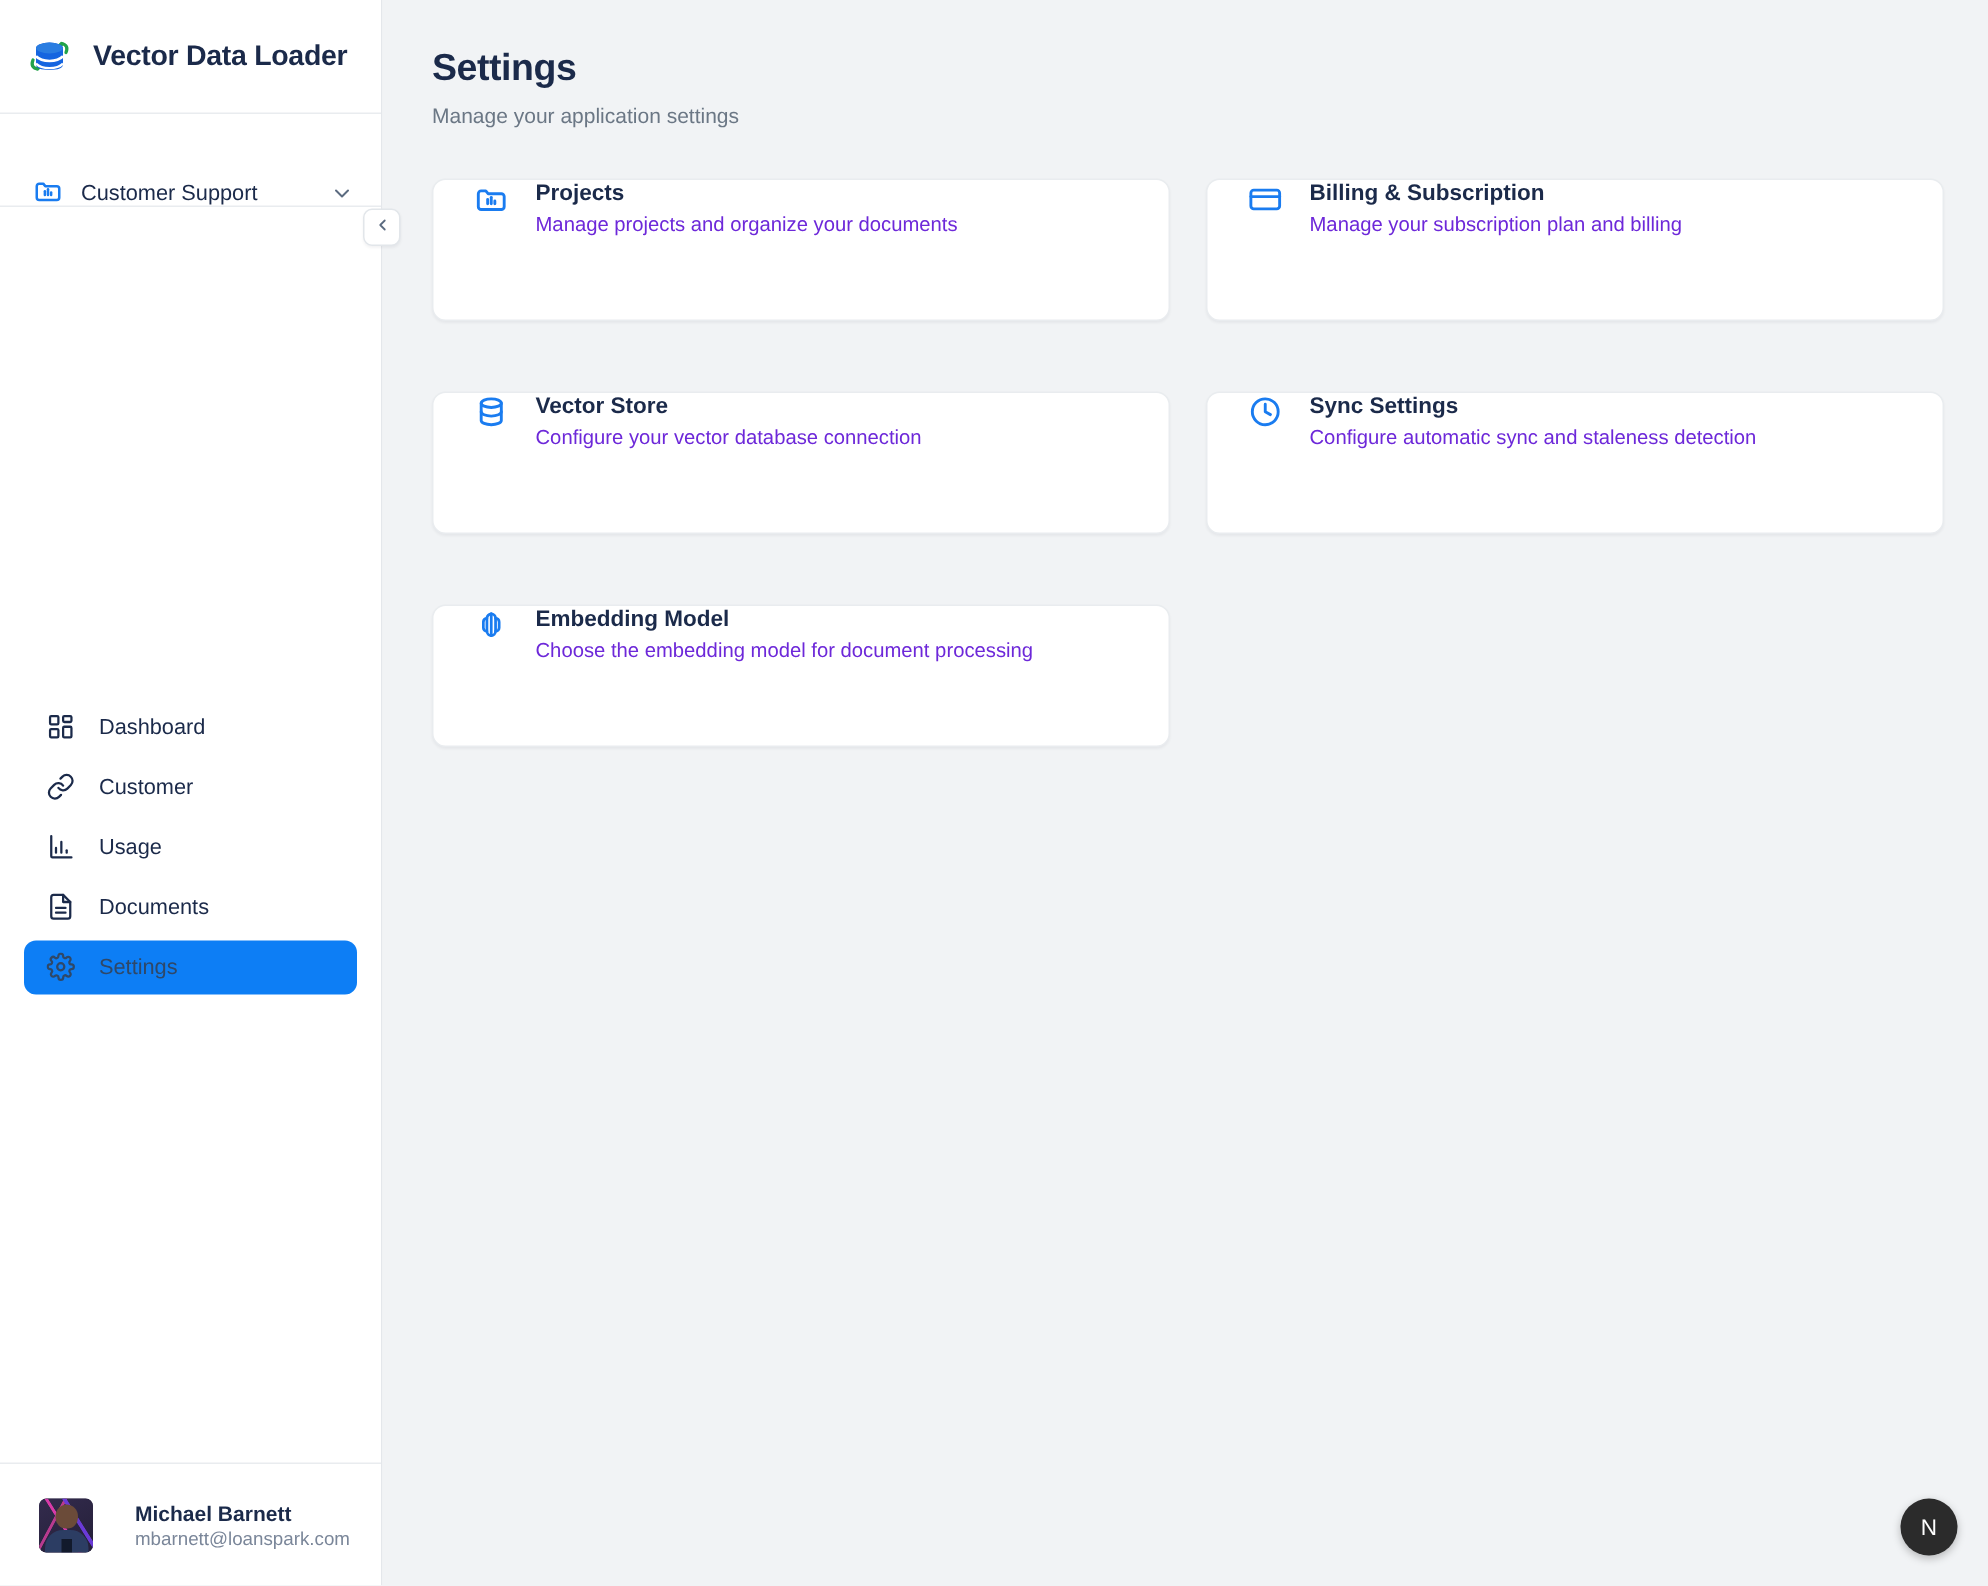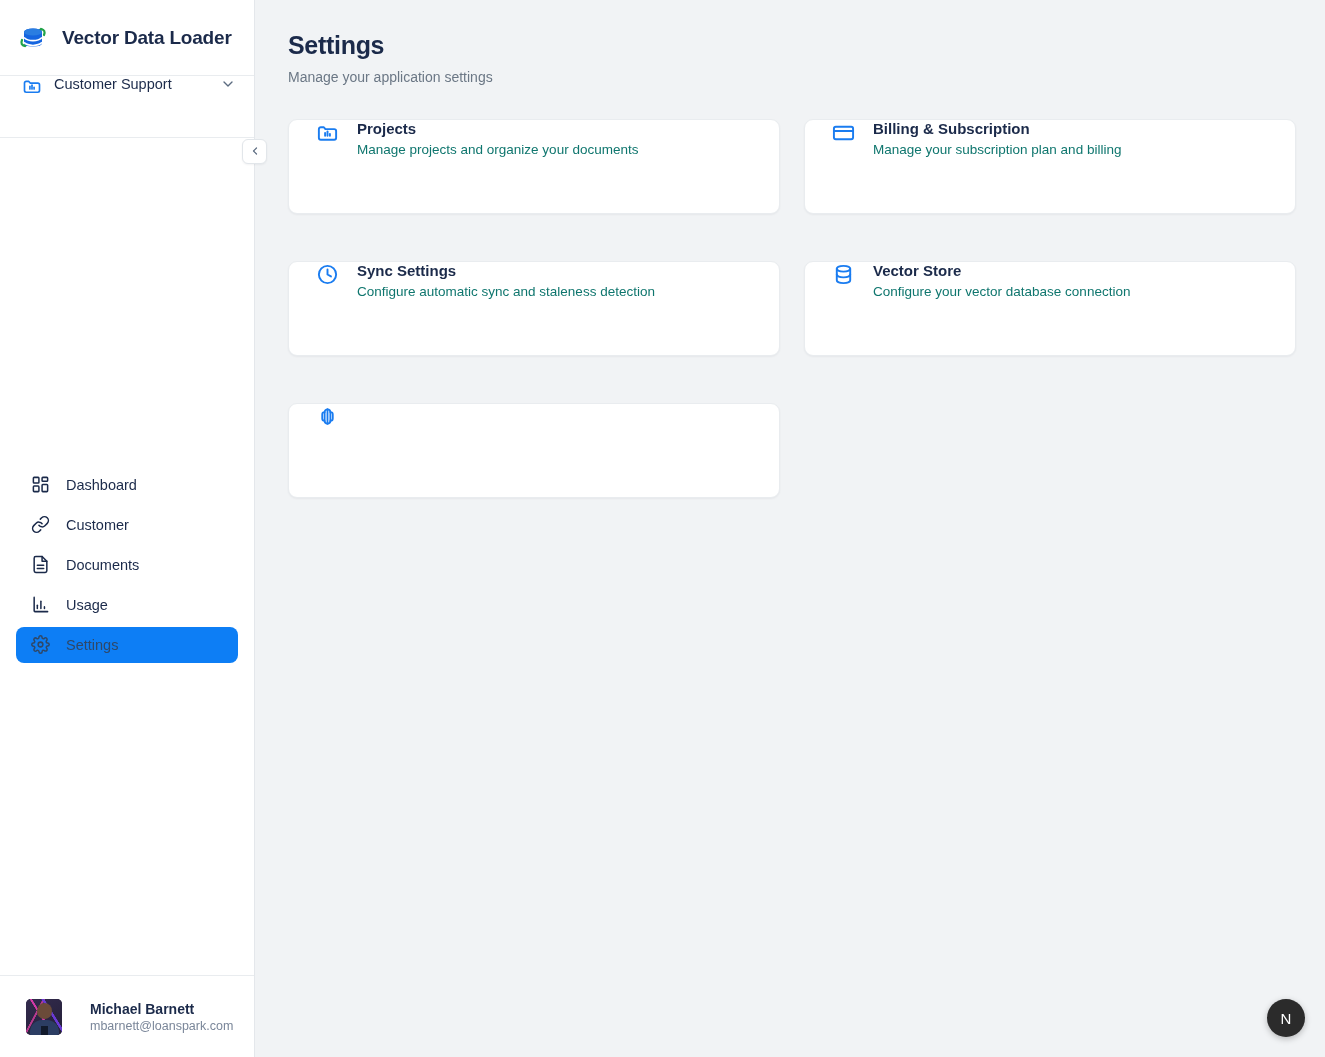--- a/index.html
+++ b/index.html
@@ -52,21 +52,21 @@
   .brand-title {
     font-size: 19px;
     font-weight: bold;
     color: #1b2a4a;
     letter-spacing: -0.2px;
   }
 
   .project-selector {
     height: 62px;
     display: flex;
-    align-items: flex-start;
+    align-items: flex-end;
     gap: 12px;
     padding: 0 18px 0 22px;
     border-bottom: 1px solid #e9ecef;
     cursor: pointer;
   }
   .project-icon { width: 20px; height: 20px; flex: 0 0 20px; display:flex; align-items:center; }
   .project-name {
     font-size: 14.5px;
     font-weight: 500;
     color: #1b2a4a;
@@ -217,21 +217,21 @@
     display: flex; align-items: center; justify-content: center;
   }
   .card-text { display: flex; flex-direction: column; gap: 5px; }
   .card-title {
     font-size: 15px;
     font-weight: bold;
     color: #1b2a4a;
   }
   .card-desc {
     font-size: 13.5px;
-    color: #0f766e;
+    color: #6d28d9;
   }
 
   
   .dev-badge {
     position: absolute;
     right: 20px;
     bottom: 20px;
     width: 38px;
     height: 38px;
     border-radius: 50%;
@@ -308,39 +308,39 @@
             <path d="M10 13a5 5 0 0 0 7.54.54l3-3a5 5 0 0 0-7.07-7.07l-1.72 1.71"></path>
             <path d="M14 11a5 5 0 0 0-7.54-.54l-3 3a5 5 0 0 0 7.07 7.07l1.71-1.71"></path>
           </svg>
         </span>
         <span class="nav-label">Customer</span>
       </div>
 
       <div class="nav-item">
         <span class="nav-icon">
           <svg width="19" height="19" viewBox="0 0 24 24" fill="none" stroke="#1b2a4a" stroke-width="1.9" stroke-linecap="round" stroke-linejoin="round">
+            <path d="M4 3v17a1 1 0 0 0 1 1h16"></path>
+            <line x1="8" y1="17" x2="8" y2="13"></line>
+            <line x1="12.5" y1="17" x2="12.5" y2="8"></line>
+            <line x1="17" y1="17" x2="17" y2="15"></line>
+          </svg>
+        </span>
+        <span class="nav-label">Usage</span>
+      </div>
+
+      <div class="nav-item">
+        <span class="nav-icon">
+          <svg width="19" height="19" viewBox="0 0 24 24" fill="none" stroke="#1b2a4a" stroke-width="1.9" stroke-linecap="round" stroke-linejoin="round">
             <path d="M14 2H6a2 2 0 0 0-2 2v16a2 2 0 0 0 2 2h12a2 2 0 0 0 2-2V8z"></path>
             <polyline points="14 2 14 8 20 8"></polyline>
             <line x1="8" y1="13" x2="16" y2="13"></line>
             <line x1="8" y1="17" x2="16" y2="17"></line>
           </svg>
         </span>
         <span class="nav-label">Documents</span>
-      </div>
-
-      <div class="nav-item">
-        <span class="nav-icon">
-          <svg width="19" height="19" viewBox="0 0 24 24" fill="none" stroke="#1b2a4a" stroke-width="1.9" stroke-linecap="round" stroke-linejoin="round">
-            <path d="M4 3v17a1 1 0 0 0 1 1h16"></path>
-            <line x1="8" y1="17" x2="8" y2="13"></line>
-            <line x1="12.5" y1="17" x2="12.5" y2="8"></line>
-            <line x1="17" y1="17" x2="17" y2="15"></line>
-          </svg>
-        </span>
-        <span class="nav-label">Usage</span>
       </div>
 
       <div class="nav-item active">
         <span class="nav-icon">
           <svg width="19" height="19" viewBox="0 0 24 24" fill="none" stroke="#2f4868" stroke-width="1.9" stroke-linecap="round" stroke-linejoin="round">
             <circle cx="12" cy="12" r="3"></circle>
             <path d="M19.4 15a1.65 1.65 0 0 0 .33 1.82l.06.06a2 2 0 1 1-2.83 2.83l-.06-.06a1.65 1.65 0 0 0-1.82-.33 1.65 1.65 0 0 0-1 1.51V21a2 2 0 0 1-4 0v-.09A1.65 1.65 0 0 0 9 19.4a1.65 1.65 0 0 0-1.82.33l-.06.06a2 2 0 1 1-2.83-2.83l.06-.06a1.65 1.65 0 0 0 .33-1.82 1.65 1.65 0 0 0-1.51-1H3a2 2 0 0 1 0-4h.09A1.65 1.65 0 0 0 4.6 9a1.65 1.65 0 0 0-.33-1.82l-.06-.06a2 2 0 1 1 2.83-2.83l.06.06A1.65 1.65 0 0 0 9 4.6a1.65 1.65 0 0 0 1-1.51V3a2 2 0 0 1 4 0v.09a1.65 1.65 0 0 0 1 1.51 1.65 1.65 0 0 0 1.82-.33l.06-.06a2 2 0 1 1 2.83 2.83l-.06.06a1.65 1.65 0 0 0-.33 1.82V9a1.65 1.65 0 0 0 1.51 1H21a2 2 0 0 1 0 4h-.09a1.65 1.65 0 0 0-1.51 1z"></path>
           </svg>
         </span>
         <span class="nav-label">Settings</span>
@@ -402,54 +402,58 @@
         </span>
         <div class="card-text">
           <div class="card-title">Billing &amp; Subscription</div>
           <div class="card-desc">Manage your subscription plan and billing</div>
         </div>
       </div>
 
       <div class="card">
         <span class="card-icon">
           <svg width="23" height="23" viewBox="0 0 24 24" fill="none" stroke="#1a7cf0" stroke-width="2" stroke-linecap="round" stroke-linejoin="round">
+            <ellipse cx="12" cy="6" rx="7" ry="3"></ellipse>
+            <path d="M5 6v12c0 1.66 3.13 3 7 3s7-1.34 7-3V6"></path>
+            <path d="M5 12c0 1.66 3.13 3 7 3s7-1.34 7-3"></path>
+          </svg>
+        </span>
+        <div class="card-text">
+          <div class="card-title">Vector Store</div>
+          <div class="card-desc">Configure your vector database connection</div>
+        </div>
+      </div>
+
+      <div class="card">
+        <span class="card-icon">
+          <svg width="23" height="23" viewBox="0 0 24 24" fill="none" stroke="#1a7cf0" stroke-width="2" stroke-linecap="round" stroke-linejoin="round">
             <circle cx="12" cy="12" r="9"></circle>
             <polyline points="12 6.8 12 12 15.6 14"></polyline>
           </svg>
         </span>
         <div class="card-text">
           <div class="card-title">Sync Settings</div>
           <div class="card-desc">Configure automatic sync and staleness detection</div>
-        </div>
-      </div>
-
-      <div class="card">
-        <span class="card-icon">
-          <svg width="23" height="23" viewBox="0 0 24 24" fill="none" stroke="#1a7cf0" stroke-width="2" stroke-linecap="round" stroke-linejoin="round">
-            <ellipse cx="12" cy="6" rx="7" ry="3"></ellipse>
-            <path d="M5 6v12c0 1.66 3.13 3 7 3s7-1.34 7-3V6"></path>
-            <path d="M5 12c0 1.66 3.13 3 7 3s7-1.34 7-3"></path>
-          </svg>
-        </span>
-        <div class="card-text">
-          <div class="card-title">Vector Store</div>
-          <div class="card-desc">Configure your vector database connection</div>
         </div>
       </div>
 
       <div class="card">
         <span class="card-icon">
           <svg width="23" height="23" viewBox="0 0 24 24" fill="none" stroke="#1a7cf0" stroke-width="1.9" stroke-linecap="round" stroke-linejoin="round">
             <path d="M12 4.5a3 3 0 0 0-3 3v9a3 3 0 0 0 3 3"></path>
             <path d="M12 4.5a3 3 0 0 1 3 3v9a3 3 0 0 1-3 3"></path>
             <path d="M9 7.5A2.5 2.5 0 0 0 6.5 10v4A2.5 2.5 0 0 0 9 16.5"></path>
             <path d="M15 7.5A2.5 2.5 0 0 1 17.5 10v4A2.5 2.5 0 0 1 15 16.5"></path>
             <line x1="12" y1="4.5" x2="12" y2="19.5"></line>
           </svg>
         </span>
+        <div class="card-text">
+          <div class="card-title">Embedding Model</div>
+          <div class="card-desc">Choose the embedding model for document processing</div>
+        </div>
       </div>
 
     </div>
 
     <div class="dev-badge">N</div>
 
   </main>
 
 </div>
 

